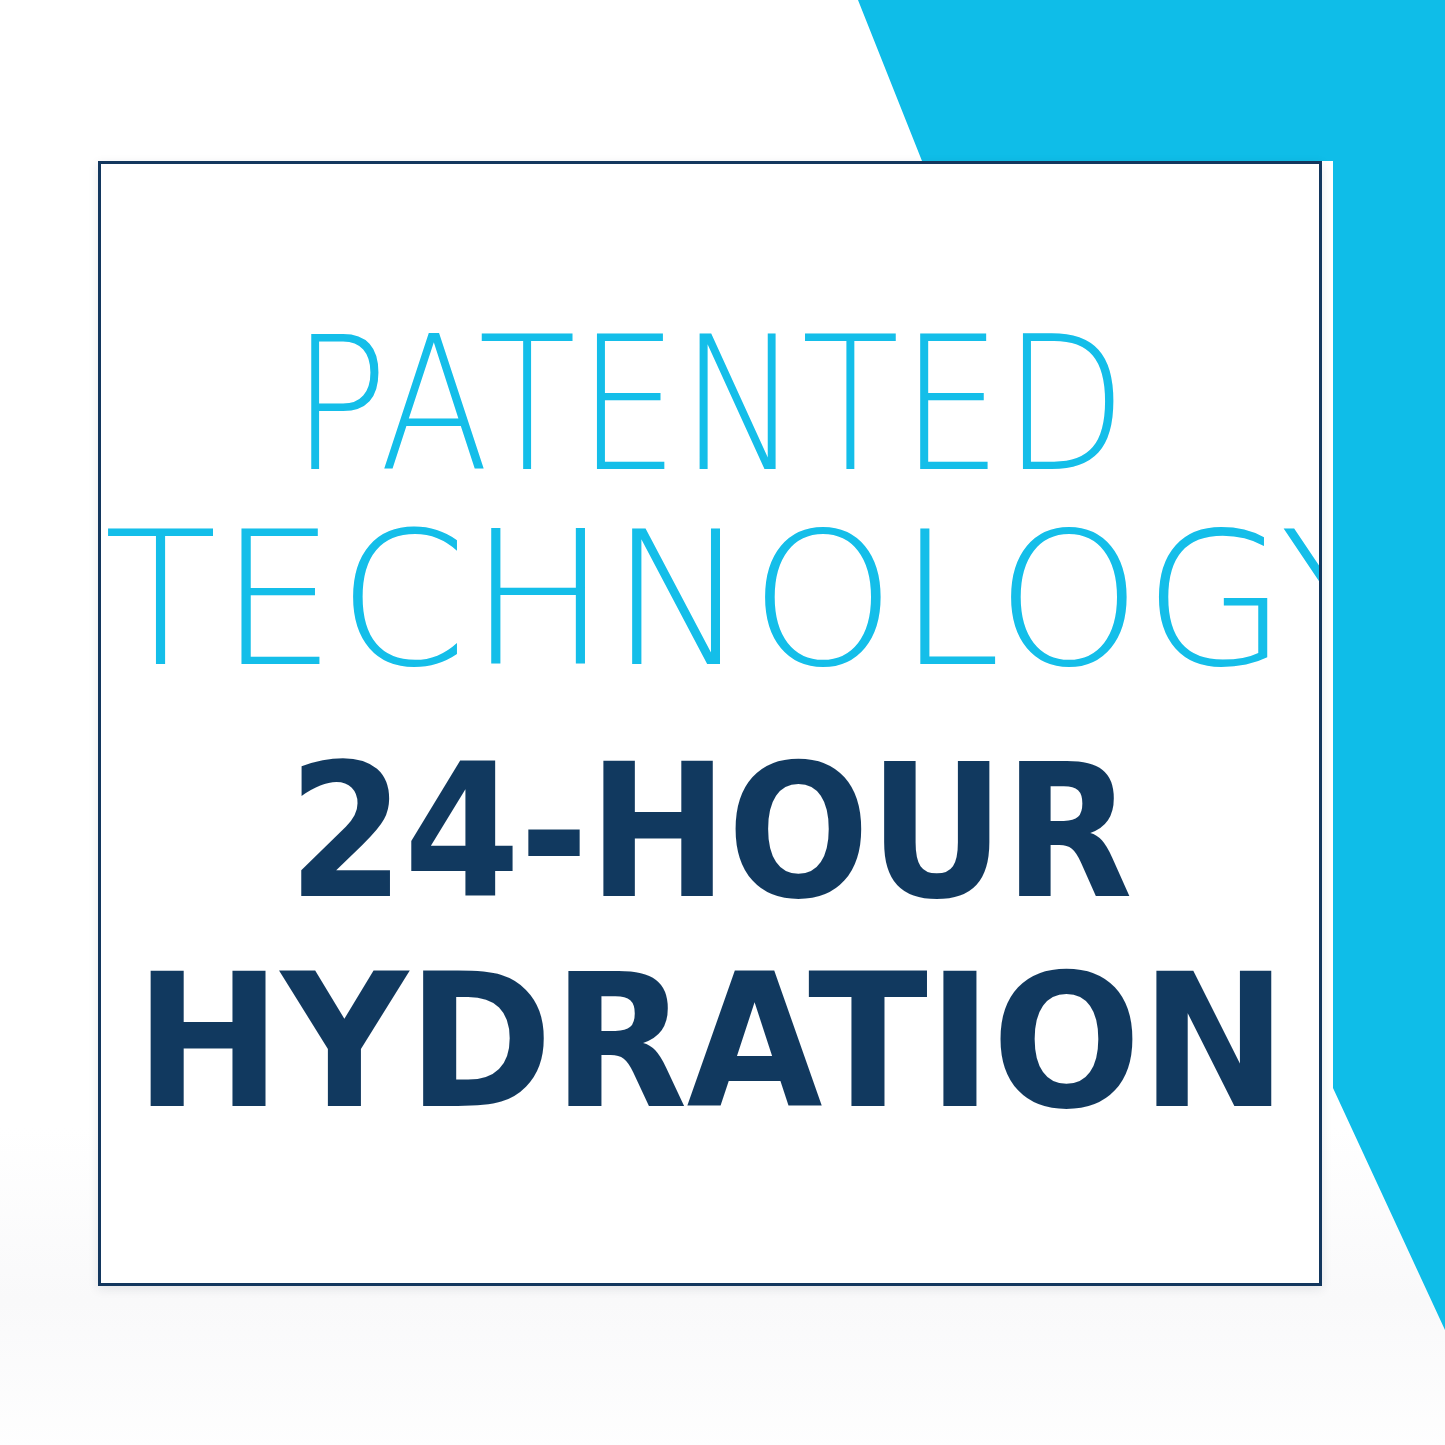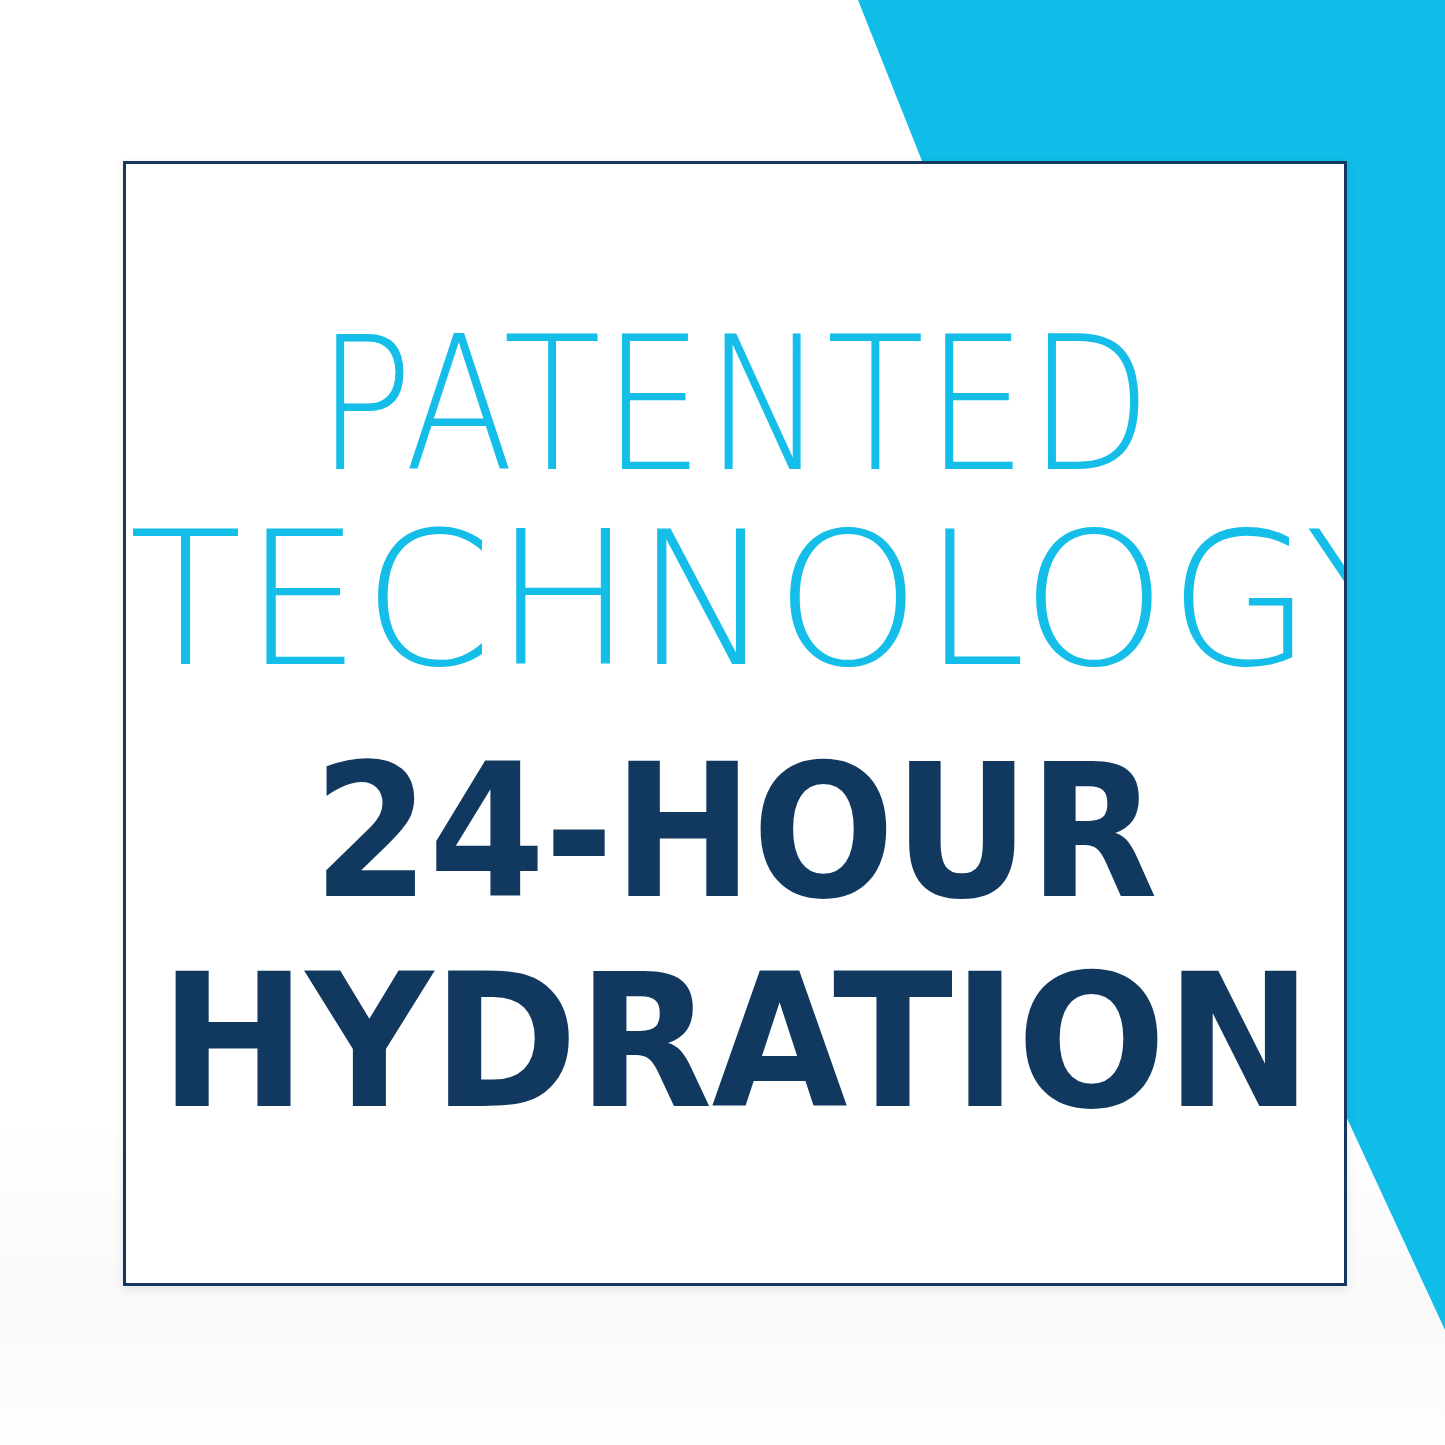--- a/index.html
+++ b/index.html
@@ -43,21 +43,21 @@
     top: 0;
     width: 1445px;
     height: 1445px;
     pointer-events: none;
   }
   .cyan-band svg { display: block; width: 1445px; height: 1445px; }
 
   
   .card {
     position: absolute;
-    left: 123px;
+    left: 98px;
     top: 161px;
     width: 1224px;
     height: 1125px;
     box-sizing: border-box;
     background: #ffffff;
     border: 3px solid #13375e;
     box-shadow: 0 3px 10px rgba(30,40,60,0.10);
     display: flex;
     flex-direction: column;
     align-items: center;

